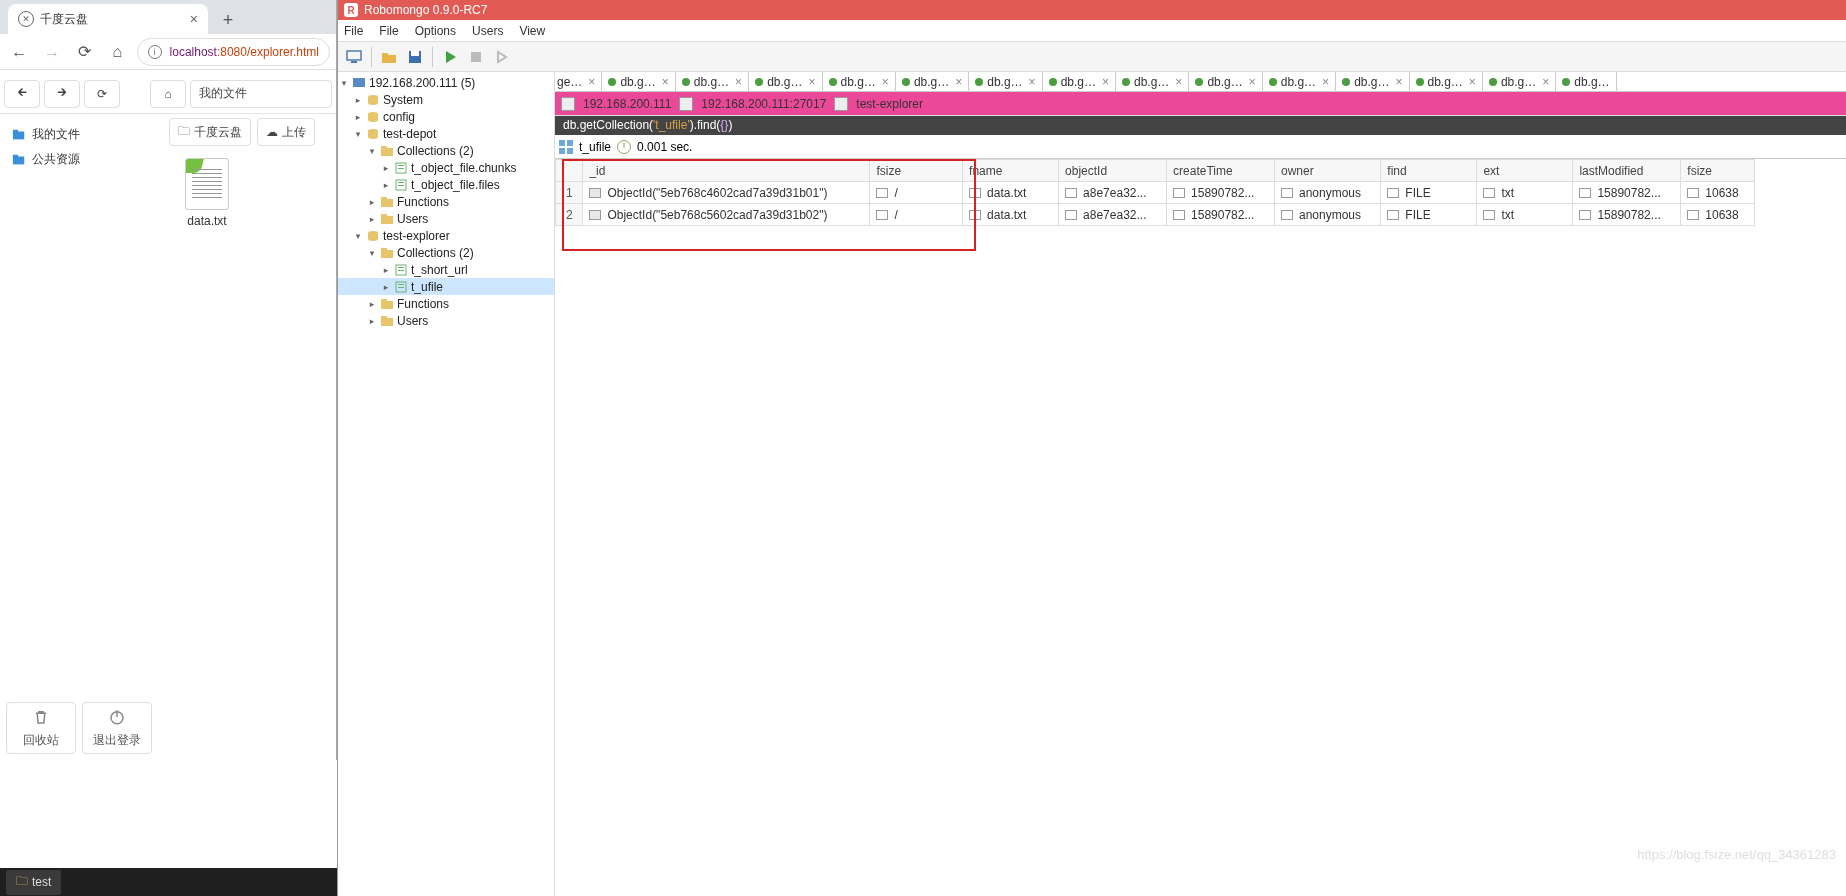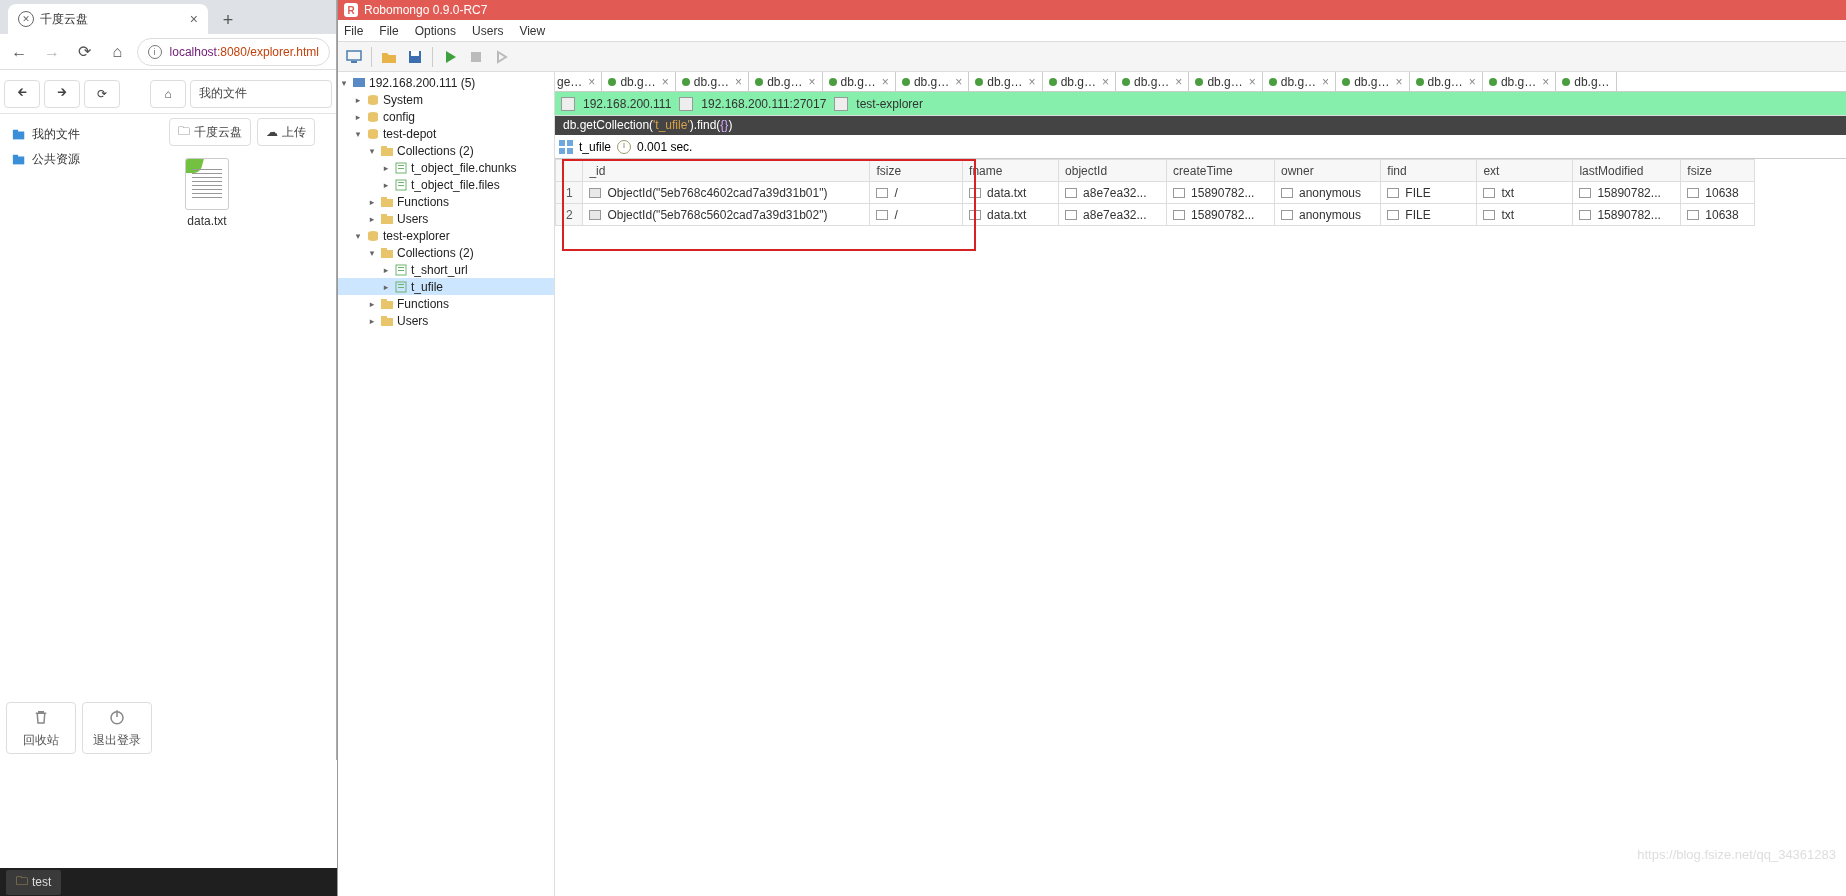--- a/index.html
+++ b/index.html
@@ -58,21 +58,21 @@
 .tree-label{color:#222;}
 
 
 .rpanel{flex:1;display:flex;flex-direction:column;overflow:hidden;}
 .tabstrip{height:20px;background:#fff;border-bottom:1px solid #ccc;display:flex;overflow:hidden;}
 .mtab{height:20px;border-right:1px solid #ccc;display:flex;align-items:center;padding:0 6px;gap:4px;color:#333;font-family:monospace;font-size:11px;}
 .mtab .dot{width:8px;height:8px;background:#4b9e3f;border-radius:50%;}
 .mtab .x{color:#888;margin-left:2px;}
 .mtab.cut{max-width:50px;padding-left:2px;}
 
-.bcrumb{height:24px;display:flex;align-items:center;gap:8px;padding:0 6px;background:#86efac;border-bottom:1px solid #ddd;font-family:monospace;color:#333;}
+.bcrumb{height:24px;display:flex;align-items:center;gap:8px;padding:0 6px;background:#ec4899;border-bottom:1px solid #ddd;font-family:monospace;color:#333;}
 .bcrumb .ic{width:14px;height:14px;border:1px solid #999;background:#eee;}
 .codebar{height:19px;background:#444;color:#fff;font-family:monospace;padding:2px 8px;}
 .codebar .kw{color:#fff;}
 .codebar .str{color:#d7a04a;}
 .codebar .par{color:#d9a7ff;}
 
 .reshead{height:24px;background:#fff;border-bottom:1px solid #ccc;display:flex;align-items:center;padding:0 4px;gap:6px;font-family:monospace;font-size:11px;}
 .reshead .grid-ic{width:14px;height:14px;background:linear-gradient(#6fa8dc,#6fa8dc) 0 0/6px 6px no-repeat,linear-gradient(#6fa8dc,#6fa8dc) 8px 0/6px 6px no-repeat,linear-gradient(#6fa8dc,#6fa8dc) 0 8px/6px 6px no-repeat,linear-gradient(#6fa8dc,#6fa8dc) 8px 8px/6px 6px no-repeat;}
 .reshead .clock{width:14px;height:14px;border:1.5px solid #9c9c6a;border-radius:50%;position:relative;}
 .reshead .clock::after{content:"";position:absolute;left:50%;top:2px;width:1px;height:5px;background:#9c9c6a;transform-origin:bottom;transform:translateX(-50%);}

